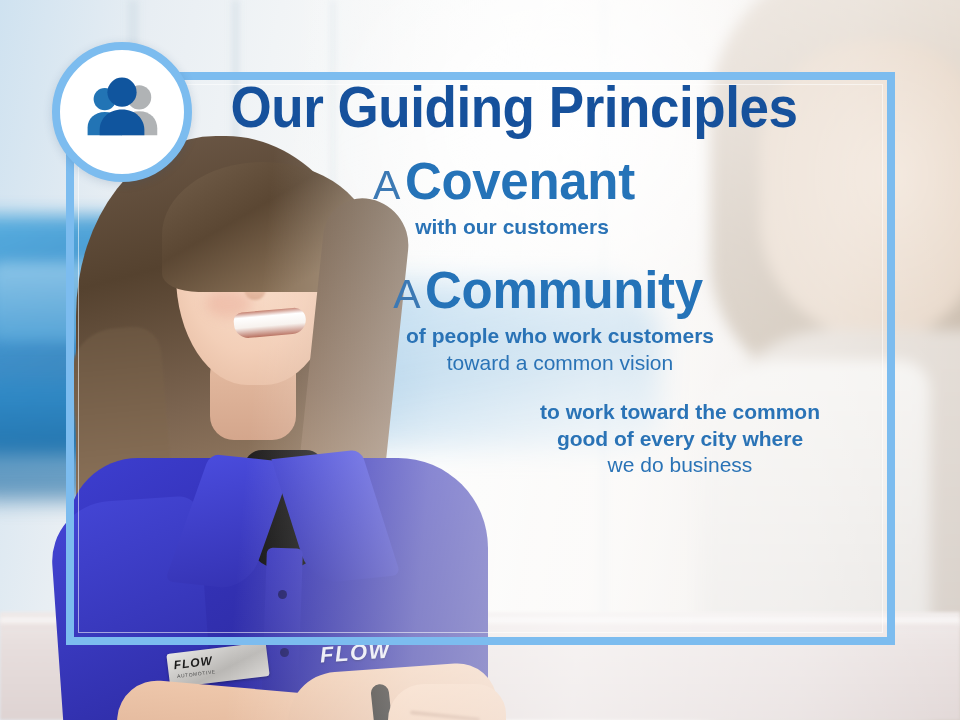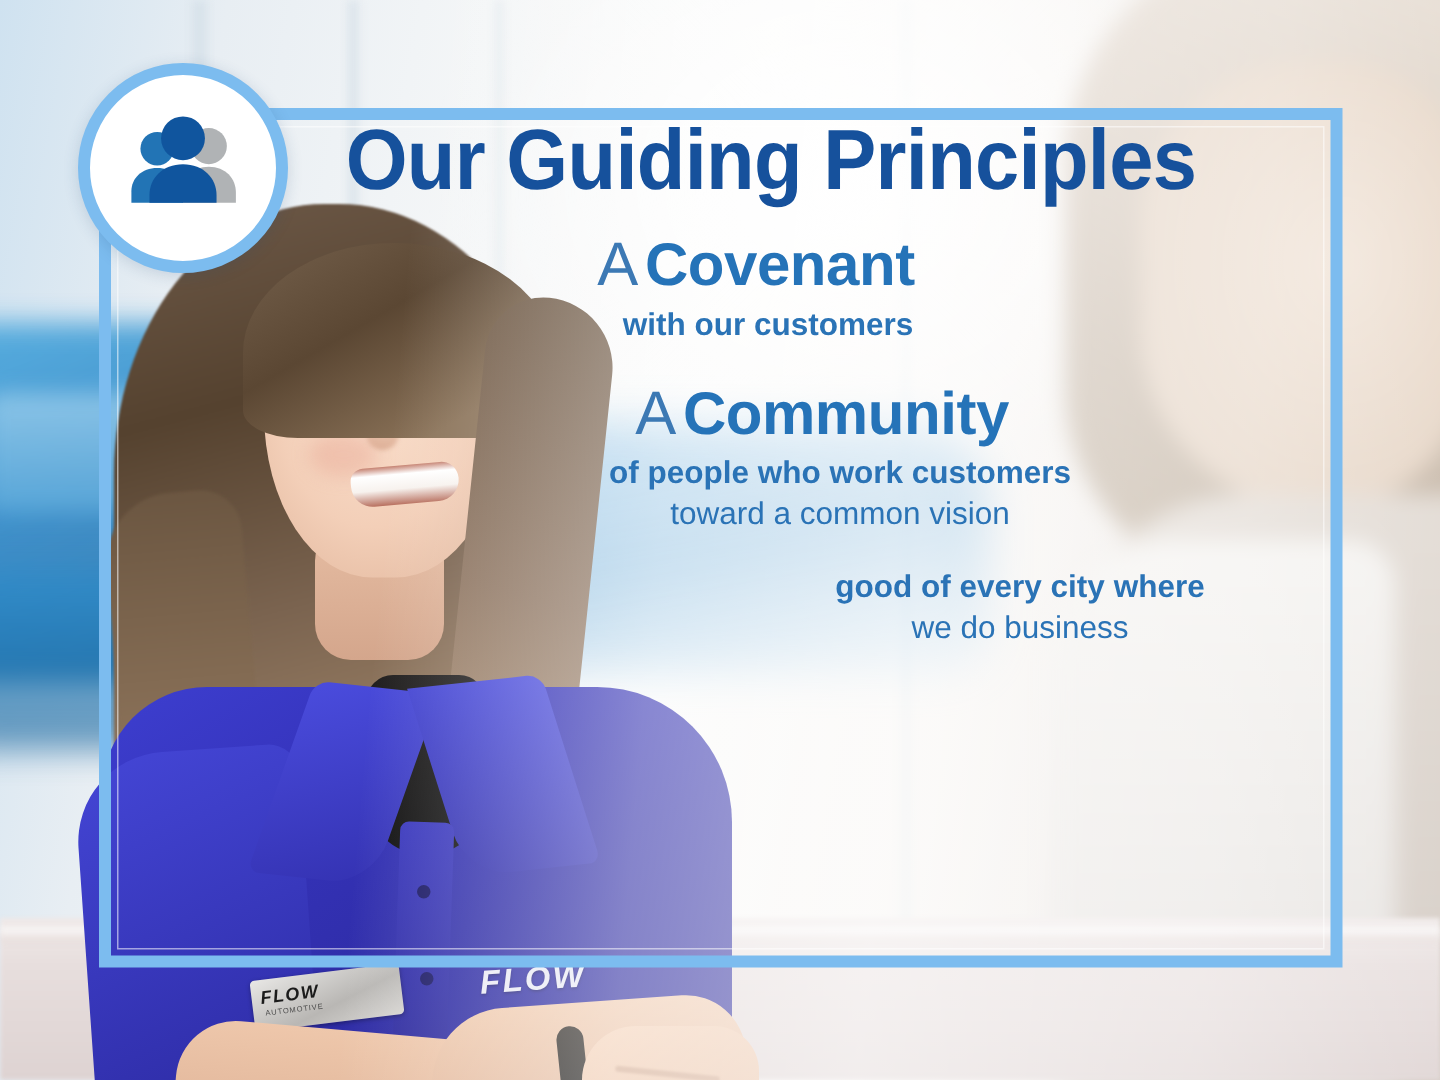--- a/index.html
+++ b/index.html
@@ -221,21 +221,21 @@
     font-family:"Liberation Sans","DejaVu Sans",sans-serif;
     font-size:57px;font-weight:bold;color:#16519c;letter-spacing:-.5px;
     line-height:1.05;margin:0;text-align:center;
     transform:scaleX(.93);transform-origin:center;white-space:nowrap;
   }
 
   .blocks{margin-top:16px;}
   .pr{margin-bottom:6px;}
   .pr-head{line-height:1.08;white-space:nowrap;}
   .pr-article{font-size:41px;font-weight:400;color:#3c79b4;}
-  .pr-word{font-size:40px;font-weight:bold;color:#2573b8;letter-spacing:-.3px;}
+  .pr-word{font-size:51px;font-weight:bold;color:#2573b8;letter-spacing:-.3px;}
   .pr-sub{
     font-size:21px;color:#2a73b6;line-height:1.28;margin-top:5px;
   }
   .pr-sub b{font-weight:bold;}
   .pr-sub span{font-weight:700;}
 
   
   .pr1{text-align:center;margin-left:-20px;margin-bottom:22px;}
   .pr1 .pr-sub{margin-left:16px;}
   .pr2{margin-left:68px;margin-bottom:22px;}
@@ -351,20 +351,21 @@
           <span class="pr-word">Community</span>
         </div>
         <div class="pr-sub">
           <div><span>of </span><b>people who work customers</b></div>
           <div>toward a common vision</div>
         </div>
       </div>
 
       <div class="pr pr3">
         <div class="pr-sub">
+          <div><span>to work toward the </span><b>common</b></div>
           <div><b>good of every city</b><span> where</span></div>
           <div>we do business</div>
         </div>
       </div>
 
     </div>
   </div>
 </div>
 
 </body></html>

